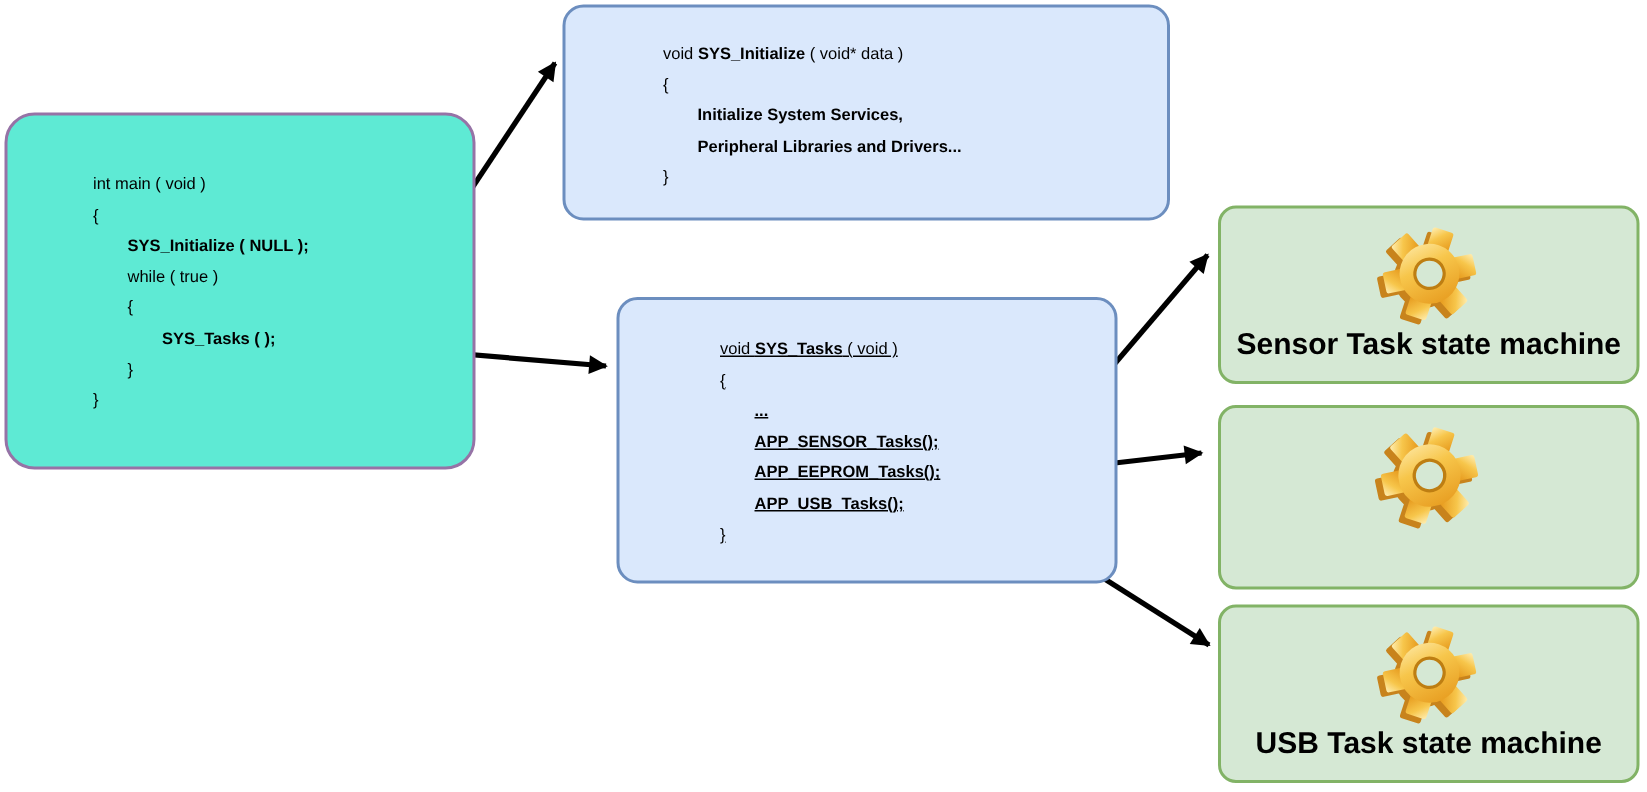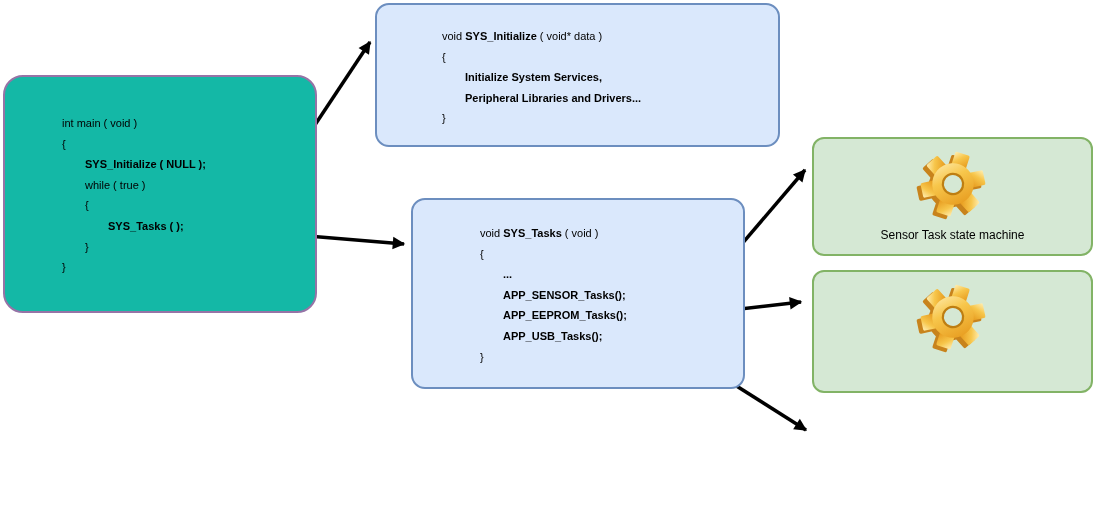--- a/index.html
+++ b/index.html
@@ -10,21 +10,21 @@
     background: #ffffff;
     font-family: "Liberation Sans", sans-serif;
     overflow: hidden;
   }
   .node {
     position: absolute;
     box-sizing: border-box;
     border: 2px solid;
   }
   .node.purple {
-    background: #14b8a6;
+    background: #5eead4;
     border-color: #9673A6;
     border-radius: 20px;
   }
   .node.blue {
     background: #DAE8FC;
     border-color: #6C8EBF;
     border-radius: 14px;
   }
   .node.green {
     background: #D5E8D4;
@@ -38,27 +38,27 @@
   }
   .code {
     font-size: 11px;
     line-height: 20.6px;
     color: #000000;
     white-space: pre;
   }
   .code .b { font-weight: bold; }
   #main-box   { left: 3px;   top: 75px;  width: 314px; height: 238px; padding: 36px 0 0 57px; }
   #init-box   { left: 375px; top: 3px;   width: 405px; height: 144px; padding: 21px 0 0 65px; }
-  #tasks-box  { left: 411px; top: 198px; width: 334px; height: 191px; padding: 23px 0 0 67px; }
+  #tasks-box  { left: 411px; top: 198px; width: 334px; height: 191px; padding: 23px 0 0 67px; text-decoration: underline; }
   #sensor-box { left: 812px; top: 137px; width: 281px; height: 119px; }
   #eeprom-box { left: 812px; top: 270px; width: 281px; height: 123px; }
   #usb-box    { left: 812px; top: 403px; width: 281px; height: 119px; }
   .task-label {
-    font-weight: normal;
-    font-size: 12px;
+    font-weight: bold;
+    font-size: 20px;
     color: #000000;
     text-align: center;
   }
   .gear { display: block; }
   #connector-layer {
     position: absolute;
     left: 0; top: 0;
     width: 1098px; height: 528px;
     pointer-events: none;
   }
@@ -124,14 +124,20 @@
       </svg>
     <div class="task-label">Sensor Task state machine</div>
   </div>
 
   <div id="eeprom-box" class="node green">
     <svg class="gear" viewBox="-46 -43 92 86" width="84" height="76">
         <use href="#gearShape"></use>
       </svg>
   </div>
 
+  <div id="usb-box" class="node green">
+    <svg class="gear" viewBox="-46 -43 92 86" width="84" height="76">
+        <use href="#gearShape"></use>
+      </svg>
+    <div class="task-label">USB Task state machine</div>
+  </div>
 
 </div>
 
 </body></html>

